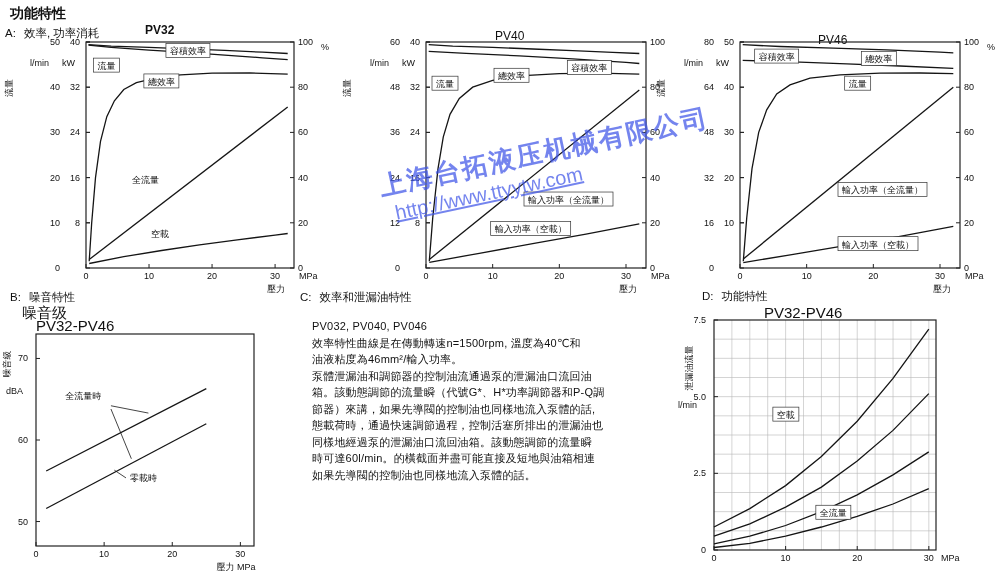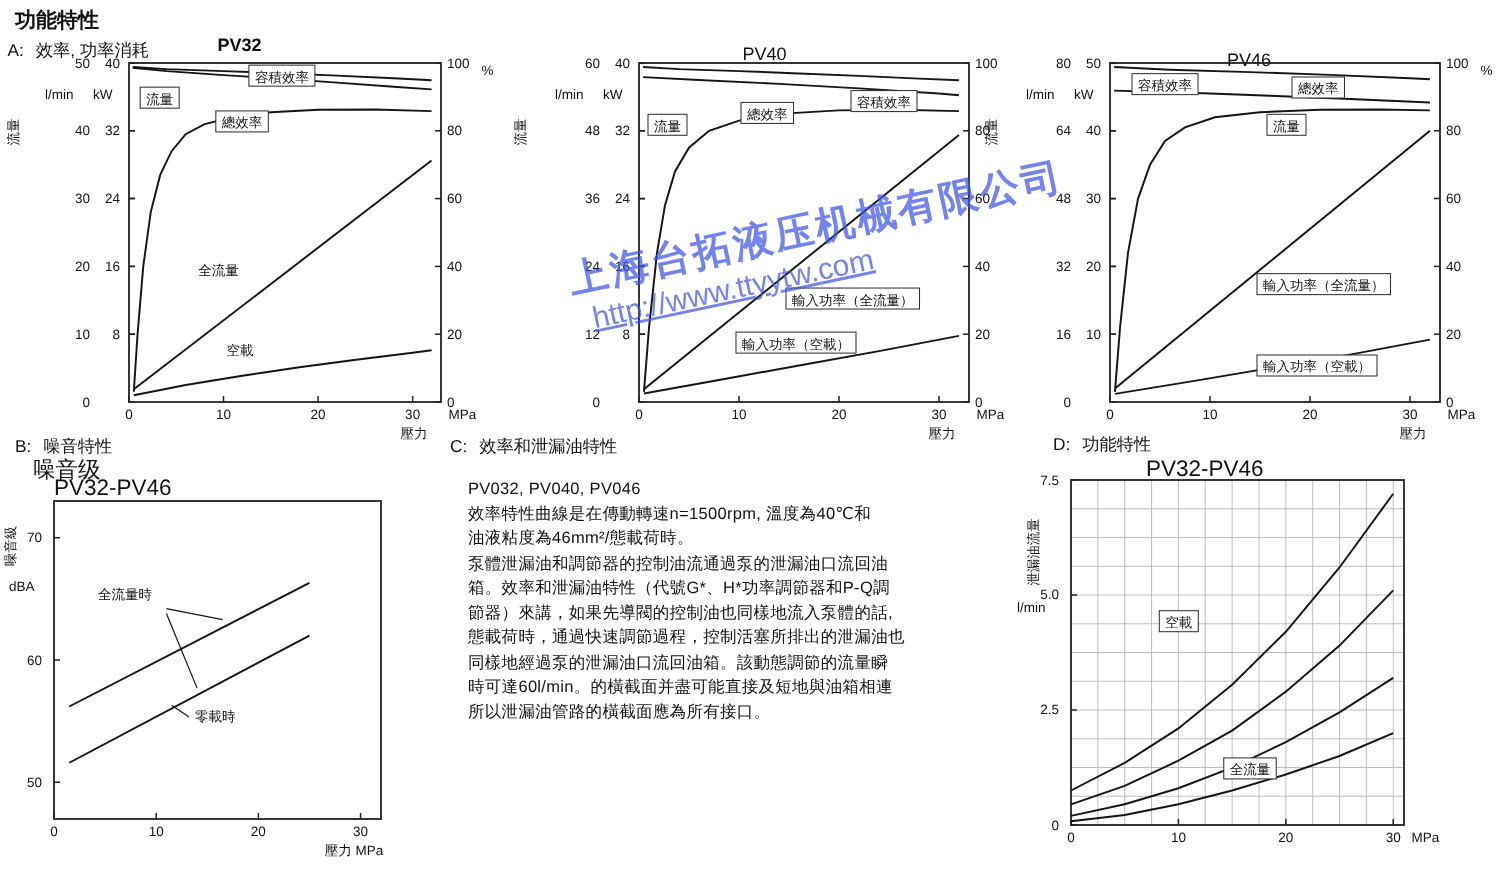--- a/index.html
+++ b/index.html
@@ -267,28 +267,28 @@
         <rect x="125.96875" y="139.76923076923077" width="35" height="14" fill="#fff" stroke="none" stroke-width="0.7"></rect>
         <text x="129.96875" y="150.76923076923077" text-anchor="start" font-size="9" fill="#111">零載時</text>
       </svg></div>
 
   <div class="abs sec" style="left:300px;top:290px">
     <span class="lbl">C:</span><span>效率和泄漏油特性</span>
   </div>
   <div class="abs spec" style="left:312px;top:318px">
     <div>PV032, PV040, PV046</div>
     <div>效率特性曲線是在傳動轉速n=1500rpm, 溫度為40℃和</div>
-    <div>油液粘度為46mm²/態載荷時。</div>
+    <div>油液粘度為46mm²/輸入功率。</div>
     <div>泵體泄漏油和調節器的控制油流通過泵的泄漏油口流回油</div>
-    <div>箱。效率和泄漏油特性（代號G*、H*功率調節器和P-Q調</div>
+    <div>箱。該動態調節的流量瞬（代號G*、H*功率調節器和P-Q調</div>
     <div>節器）來講，如果先導閥的控制油也同樣地流入泵體的話,</div>
     <div>態載荷時，通過快速調節過程，控制活塞所排出的泄漏油也</div>
     <div>同樣地經過泵的泄漏油口流回油箱。該動態調節的流量瞬</div>
     <div>時可達60l/min。的橫截面并盡可能直接及短地與油箱相連</div>
-    <div>所以泄漏油管路的橫截面應為所有接口。</div>
+    <div>如果先導閥的控制油也同樣地流入泵體的話。</div>
   </div>
 
   <div class="abs sec" style="left:702px;top:289px">
     <span class="lbl">D:</span><span>功能特性</span>
   </div>
   <div class="abs sub" style="left:764px;top:304px">PV32-PV46</div>
   <div class="chart" style="left:664px;top:312px"><svg width="332" height="268">
         <line x1="67.90322580645162" y1="8" x2="67.90322580645162" y2="238" stroke="#b7b7b7" stroke-width="0.6"></line>
         <line x1="85.80645161290323" y1="8" x2="85.80645161290323" y2="238" stroke="#b7b7b7" stroke-width="0.6"></line>
         <line x1="103.70967741935485" y1="8" x2="103.70967741935485" y2="238" stroke="#b7b7b7" stroke-width="0.6"></line>

